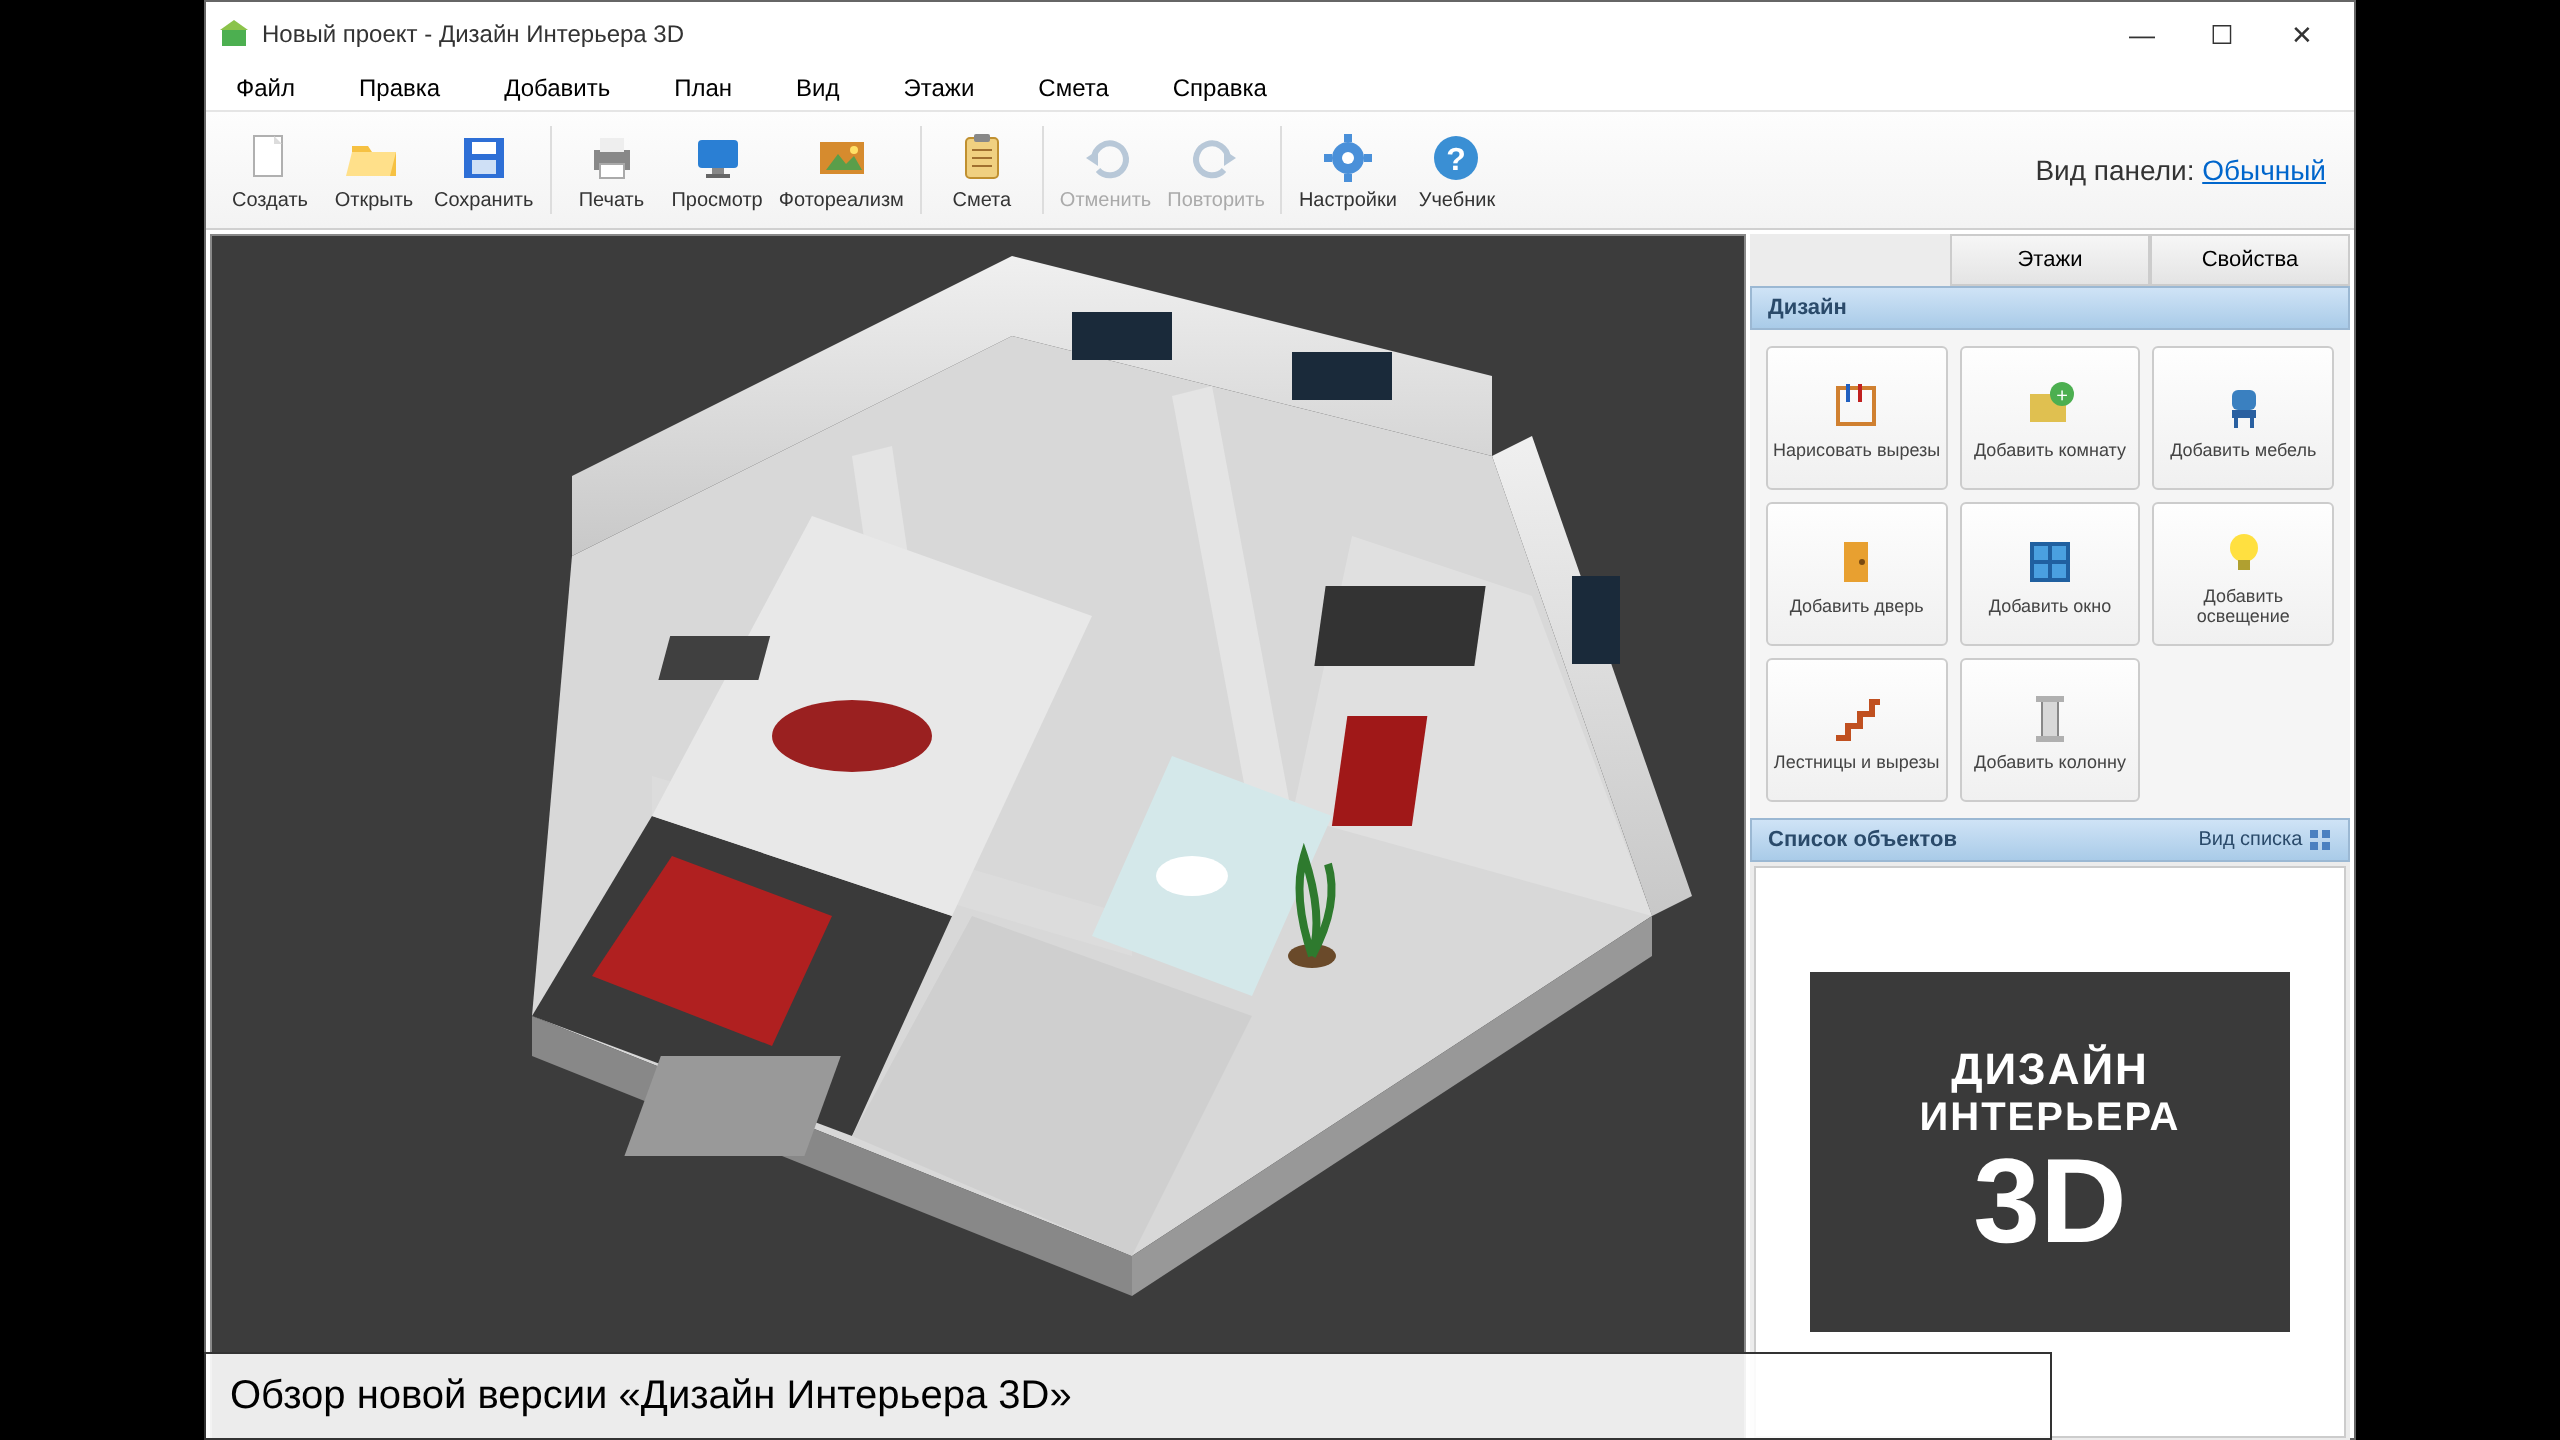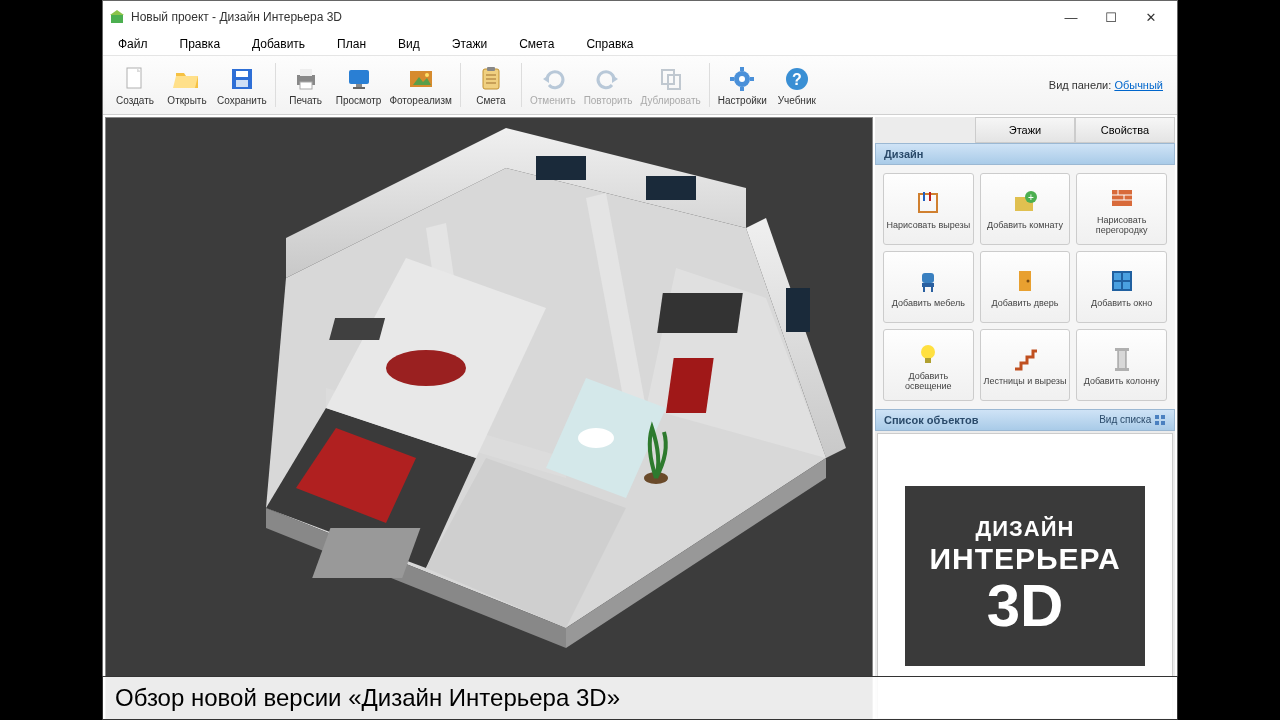--- a/index.html
+++ b/index.html
@@ -9,41 +9,41 @@
 .titlebar .app-icon { width: 16px; height: 16px; margin-right: 6px; }
 .titlebar .title { flex: 1; }
 .winbtn { width: 40px; height: 24px; display: flex; align-items: center; justify-content: center; color: #333; font-size: 13px; }
 .menubar { height: 22px; display: flex; align-items: center; padding: 0 8px; font-size: 12px; gap: 18px; }
 .menubar span { padding: 2px 7px; cursor: default; }
 .toolbar { height: 60px; border-top: 1px solid #e5e5e5; border-bottom: 1px solid #d0d0d0; display: flex; align-items: center; padding: 0 6px; background: linear-gradient(#fdfdfd,#f3f3f3); }
 .tbtn { display: flex; flex-direction: column; align-items: center; justify-content: center; min-width: 52px; height: 56px; padding: 2px 4px; font-size: 10px; color: #333; border-radius: 3px; cursor: default; }
 .tbtn.disabled { color: #aaa; }
 .tbtn .ticon { width: 28px; height: 28px; margin-bottom: 2px; display: flex; align-items: center; justify-content: center; }
 .sep { width: 1px; height: 44px; background: #ddd; margin: 0 4px; }
-.toolbar-right { margin-left: auto; font-size: 11px; color: #333; padding-right: 8px; text-align: center; }
+.toolbar-right { margin-left: auto; font-size: 14px; color: #333; padding-right: 8px; text-align: center; }
 .toolbar-right a { color: #0066cc; text-decoration: underline; }
 .main { display: flex; height: calc(100% - 110px); }
 .viewport { flex: 1; background: #3c3c3c; position: relative; border: 1px solid #888; margin: 2px 0 2px 2px; overflow: hidden; }
 .floor { position: absolute; left: 40px; top: 10px; width: 720px; height: 520px; }
 .sidepanel { width: 300px; background: #ececec; margin: 2px; display: flex; flex-direction: column; }
 .tabs { display: flex; height: 26px; }
 .tab { flex: 1; display: flex; align-items: center; justify-content: center; font-size: 11px; background: linear-gradient(#f6f6f6,#e4e4e4); border: 1px solid #ccc; cursor: default; }
 .tab.active { background: #fff; border-bottom: 1px solid #fff; font-weight: 400; margin-top: 40px; }
 .section-header { height: 22px; background: linear-gradient(#cfe3f6,#a9cbe8); border: 1px solid #9bb8d3; font-size: 11px; font-weight: bold; color: #2a4a6a; display: flex; align-items: center; padding: 0 8px; }
 .design-grid { display: grid; grid-template-columns: repeat(3, 1fr); gap: 6px; padding: 8px; background: #f5f5f5; }
 .design-item { height: 72px; background: linear-gradient(#fefefe,#f0f0f0); border: 1px solid #ccc; border-radius: 3px; display: flex; flex-direction: column; align-items: center; justify-content: center; font-size: 9px; text-align: center; color: #444; cursor: default; padding: 2px; }
 .design-item .dicon { width: 28px; height: 28px; margin-bottom: 3px; }
 .list-header { height: 22px; background: linear-gradient(#cfe3f6,#a9cbe8); border: 1px solid #9bb8d3; font-size: 11px; font-weight: bold; color: #2a4a6a; display: flex; align-items: center; padding: 0 8px; justify-content: space-between; gap: 44px; }
 .list-header .view { font-weight: normal; font-size: 10px; cursor: pointer; text-align: center; }
 .objlist { flex: 1; background: #fff; border: 1px solid #ccc; margin: 2px 2px 2px 2px; display: flex; align-items: center; justify-content: center; }
 .logo3d { width: 240px; height: 180px; background: #3a3a3a; display: flex; flex-direction: column; align-items: center; justify-content: center; color: #fff; font-weight: bold; }
 .logo3d .l1 { font-size: 22px; letter-spacing: 1px; }
-.logo3d .l2 { font-size: 30px; letter-spacing: 1px; }
+.logo3d .l2 { font-size: 20px; letter-spacing: 1px; }
 .logo3d .l3 { font-size: 60px; line-height: 1; font-weight: 900; }
-.caption { position: absolute; left: 102px; bottom: 0; width: 1076px; height: 44px; background: rgba(255,255,255,0.9); border: 1px solid #333; display: flex; align-items: center; padding: 0 12px; font-size: 24px; color: #000; }
+.caption { position: absolute; left: 102px; bottom: 0; width: 924px; height: 44px; background: rgba(255,255,255,0.9); border: 1px solid #333; display: flex; align-items: center; padding: 0 12px; font-size: 20px; color: #000; }
 svg { display: block; }
 </style>
 </head>
 <body>
 
 <div class="letterbox">
 
   <div class="titlebar">
     <span class="app-icon">
       <svg viewBox="0 0 16 16">
@@ -153,29 +153,20 @@
     </div>
     <div class="tbtn disabled">
       <span class="ticon">
           <svg viewBox="0 0 28 28">
             <path d="M20 14 a8 8 0 1 0 -2 6" fill="none" stroke="#b8c8d8" stroke-width="3"></path>
             <polygon points="24,14 18,10 18,18" fill="#b8c8d8"></polygon>
           </svg>
         </span>
       <span>Повторить</span>
     </div>
-    <div class="tbtn disabled">
-      <span class="ticon">
-          <svg viewBox="0 0 28 28">
-            <rect x="5" y="5" width="12" height="14" fill="none" stroke="#c0c8d0" stroke-width="2"></rect>
-            <rect x="11" y="10" width="12" height="14" fill="none" stroke="#c0c8d0" stroke-width="2"></rect>
-          </svg>
-        </span>
-      <span>Дублировать</span>
-    </div>
     <div class="sep"></div>
     <div class="tbtn">
       <span class="ticon">
           <svg viewBox="0 0 28 28">
             <circle cx="14" cy="14" r="8" fill="#4a90d9"></circle>
             <circle cx="14" cy="14" r="3" fill="#fff"></circle>
             <g fill="#4a90d9">
               <rect x="12" y="2" width="4" height="4"></rect>
               <rect x="12" y="22" width="4" height="4"></rect>
               <rect x="2" y="12" width="4" height="4"></rect>
@@ -267,32 +258,20 @@
         </div>
         <div class="design-item">
           <span class="dicon">
               <svg viewBox="0 0 28 28">
                 <rect x="4" y="8" width="18" height="14" fill="#e0c050"></rect>
                 <circle cx="20" cy="8" r="6" fill="#4caf50"></circle>
                 <text x="20" y="12" text-anchor="middle" font-size="10" fill="#fff">+</text>
               </svg>
             </span>
           <span>Добавить комнату</span>
-        </div>
-        <div class="design-item">
-          <span class="dicon">
-              <svg viewBox="0 0 28 28">
-                <rect x="4" y="6" width="20" height="16" fill="#d86a3a"></rect>
-                <line x1="4" y1="11" x2="24" y2="11" stroke="#fff"></line>
-                <line x1="4" y1="16" x2="24" y2="16" stroke="#fff"></line>
-                <line x1="10" y1="6" x2="10" y2="11" stroke="#fff"></line>
-                <line x1="16" y1="11" x2="16" y2="16" stroke="#fff"></line>
-              </svg>
-            </span>
-          <span>Нарисовать перегородку</span>
         </div>
         <div class="design-item">
           <span class="dicon">
               <svg viewBox="0 0 28 28">
                 <rect x="8" y="6" width="12" height="10" rx="3" fill="#3a80c0"></rect>
                 <rect x="8" y="16" width="12" height="4" fill="#2a60a0"></rect>
                 <line x1="10" y1="20" x2="10" y2="25" stroke="#2a60a0" stroke-width="2"></line>
                 <line x1="18" y1="20" x2="18" y2="25" stroke="#2a60a0" stroke-width="2"></line>
               </svg>
             </span>

